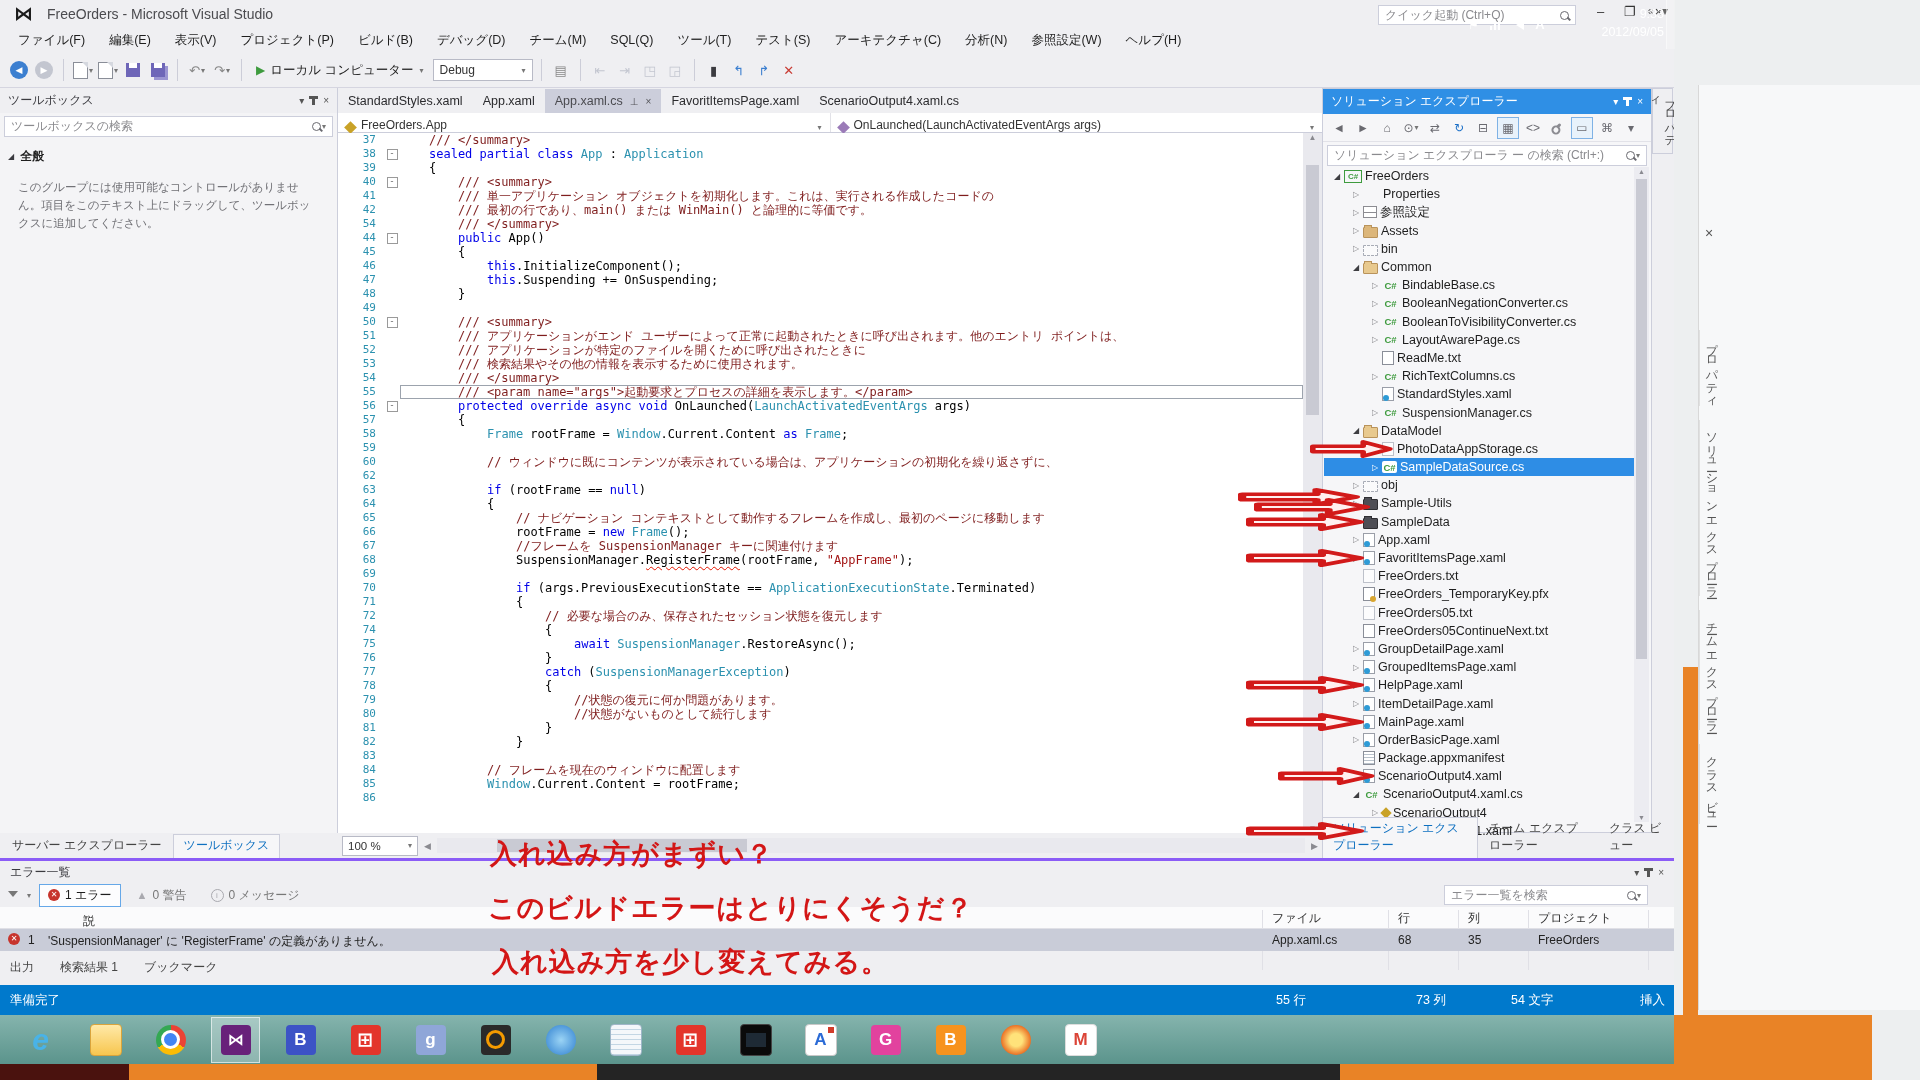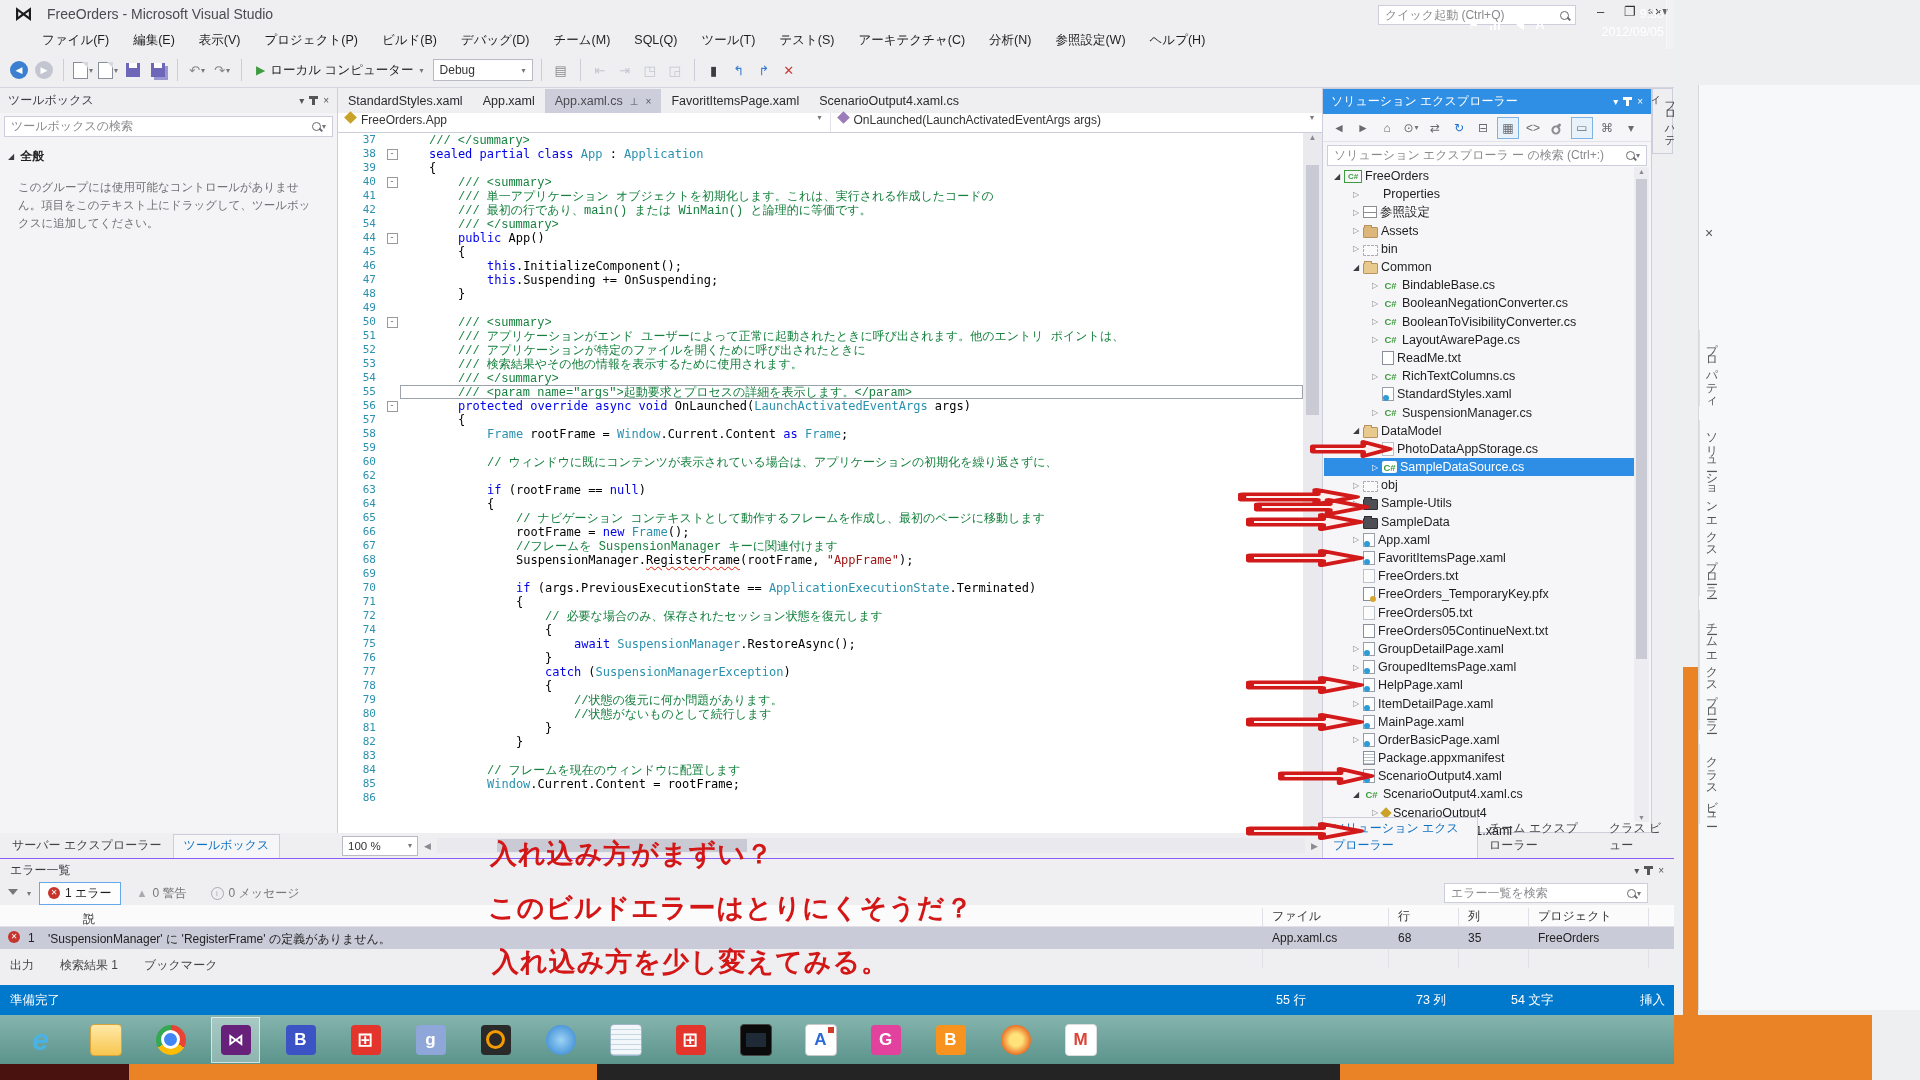--- a/index.html
+++ b/index.html
@@ -12,21 +12,21 @@
   #vs-logo{margin-left:14px;font-size:19px;font-weight:bold;color:#1a1a1a;line-height:28px;}
   #window-title{margin-left:14px;font-size:14px;color:#4b4b4f;}
   #quick-launch{position:absolute;left:1378px;top:5px;width:184px;height:18px;background:#fff;
     border:1px solid #CCCEDB;color:#8a8a8e;display:flex;align-items:center;padding:0 6px;font-size:12px;}
   #quick-launch .spacer{flex:1;}
   .i-search{width:7px;height:7px;border:1.5px solid #6a6a70;border-radius:50%;position:relative;flex:none;}
   .i-search::after{content:"";position:absolute;left:6px;top:6px;width:4px;height:1.5px;background:#6a6a70;transform:rotate(45deg);}
   #win-buttons{position:absolute;left:1586px;top:0;height:26px;display:flex;}
   #win-buttons span{width:29px;text-align:center;line-height:24px;color:#333;font-size:13px;}
 
-  #menubar{position:absolute;left:0;top:28px;width:1674px;height:25px;display:flex;align-items:center;padding-left:6px;margin-left:24px;}
+  #menubar{position:absolute;left:0;top:28px;width:1674px;height:25px;display:flex;align-items:center;padding-left:6px;}
   .menu-item{padding:0 12px;line-height:25px;font-size:12.5px;color:#1E1E1E;}
 
   #toolbar{position:absolute;left:0;top:53px;width:1674px;height:35px;display:flex;align-items:center;padding-left:8px;gap:3px;border-bottom:1px solid #D5D5E0;box-sizing:border-box;}
   .tsep{width:1px;height:22px;background:#CCCDD8;margin:0 5px;}
   .ti{width:22px;height:22px;display:flex;align-items:center;justify-content:center;font-size:13px;color:#888;}
   .circle-btn{width:18px;height:18px;border-radius:50%;background:#3C7FD0;color:#fff;font-size:9px;display:flex;align-items:center;justify-content:center;}
   .circle-btn.disabled{background:#C3C6D0;}
   .i-page{width:13px;height:15px;background:#fff;border:1px solid #8A8E98;position:relative;}
   .i-page::after{content:"";position:absolute;right:-1px;top:-1px;border:3px solid #D5D8DF;border-left-color:transparent;border-bottom-color:transparent;}
   .i-floppy{width:14px;height:14px;background:#6E66B8;position:relative;}
@@ -60,38 +60,38 @@
   .btab.active{color:#0E70C0;background:#F6F6F8;border:1px solid #CCCEDB;border-bottom:none;}
   #strip-bottom-panels{position:absolute;left:0;top:833px;width:1674px;height:25px;background:#EFEFF2;}
 
   
   #tabwell{position:absolute;left:338px;top:88px;width:984px;height:25px;display:flex;align-items:flex-end;}
   .dtab{height:24px;display:flex;align-items:center;padding:0 10px;font-size:12.5px;color:#2b2b2e;gap:7px;}
   .dtab.active{background:#CCCEDB;color:#4b4b50;}
   .dtab .ticon{font-size:10px;color:#55555a;}
   #tabwell-right{position:absolute;right:6px;top:4px;display:flex;gap:8px;color:#666;font-size:12px;}
   #breadcrumb{position:absolute;left:338px;top:113px;width:984px;height:20px;background:#fff;border-bottom:1px solid #CCCEDB;display:flex;box-sizing:border-box;}
-  .crumb{flex:1;display:flex;align-items:flex-start;gap:6px;padding:0 8px;font-size:12px;color:#333;}
+  .crumb{flex:1;display:flex;align-items:flex-end;gap:6px;padding:0 8px;font-size:12px;color:#333;}
   .crumb + .crumb{border-left:1px solid #E2E2E8;}
   .crumb .spacer{flex:1;}
   .i-class{width:9px;height:9px;background:#C9A227;transform:rotate(45deg);flex:none;}
   .i-method{width:9px;height:9px;background:#9B7BB8;transform:rotate(45deg);flex:none;}
 
   #code{position:absolute;left:338px;top:133px;width:965px;height:700px;background:#fff;overflow:hidden;
     font-family:"DejaVu Sans Mono","Liberation Mono",monospace;font-size:12px;line-height:14px;}
   .code-line{display:flex;height:14px;white-space:pre;}
   .ln{width:38px;text-align:right;padding-right:8px;color:#2B91AF;flex:none;font-size:11px;}
   .fold{width:16px;flex:none;display:flex;justify-content:center;}
   .foldbox{width:9px;height:9px;border:1px solid #9A9A9A;color:#666;font-size:9px;line-height:7px;text-align:center;margin-top:2px;background:#fff;}
   .ct{flex:1;}
   .code-line.cur .ct{box-shadow:inset 0 0 0 1px #9CA3AD;}
   .tk-p{color:#000;}
   .tk-k{color:#0000E8;}
   .tk-t{color:#2B91AF;}
-  .tk-c{color:#15803d;font-family:Liberation Mono, monospace;}
+  .tk-c{color:#7f1d1d;}
   .tk-s{color:#A31515;}
   .tk-e{color:#000;text-decoration:underline wavy #E51400 1px;text-underline-offset:2px;}
 
   #vscroll{position:absolute;left:1303px;top:133px;width:19px;height:700px;background:#E9E9EE;}
   #vscroll .arr{position:absolute;left:0;width:19px;text-align:center;color:#8a8a90;font-size:8px;}
   #vscroll .thumb{position:absolute;left:3px;top:32px;width:13px;height:250px;background:#C9CAD3;}
   #ed-bottom{position:absolute;left:338px;top:833px;width:984px;height:25px;background:#EFEFF2;display:flex;align-items:center;gap:6px;padding:0 4px;box-sizing:border-box;}
   #zoom-combo{width:64px;height:18px;background:#fff;border:1px solid #B8BAC6;display:flex;align-items:center;justify-content:space-between;padding:0 5px;font-size:11.5px;color:#333;}
   #hscroll{flex:1;height:15px;background:#E9E9EE;position:relative;}
   #hscroll .thumb{position:absolute;left:60px;top:1px;width:250px;height:13px;background:#C9CAD3;}
@@ -151,21 +151,21 @@
     writing-mode:vertical-rl;display:flex;align-items:center;justify-content:center;font-size:11.5px;color:#444;}
   #desktop{position:absolute;left:1674px;top:0;width:246px;height:1064px;background:#EDEFF0;}
   #float-panel{position:absolute;left:24px;top:85px;width:222px;height:925px;background:#F7F8F9;border-left:1px solid #D8D8D8;}
   #float-close{position:absolute;left:6px;top:140px;color:#555;font-size:14px;}
   #vtabs{position:absolute;left:0px;top:245px;display:flex;flex-direction:column;gap:14px;}
   .vtab{writing-mode:vertical-rl;font-size:12px;color:#555;padding:4px 3px;border-left:1px solid #E0E0E0;}
   #orange-stripe{position:absolute;left:9px;top:667px;width:15px;height:348px;background:#E98326;}
   #orange-low{position:absolute;left:0;top:1015px;width:198px;height:49px;background:#E98326;}
 
   
-  #errorlist{position:absolute;left:0;top:858px;width:1674px;height:127px;background:#EFEFF2;border-top:1px solid #8b5cf6;box-sizing:border-box;}
+  #errorlist{position:absolute;left:0;top:858px;width:1674px;height:127px;background:#EFEFF2;border-top:3px solid #8b5cf6;box-sizing:border-box;}
   #el-header{height:22px;display:flex;align-items:center;padding:0 10px;font-size:12px;color:#3b3b40;}
   #el-header .spacer{flex:1;}
   #el-toolbar{height:24px;display:flex;align-items:center;gap:8px;padding:0 8px;position:relative;}
   .funnel{width:0;height:0;border:5px solid transparent;border-top:6px solid #777;margin-top:3px;}
   .el-btn{display:flex;align-items:center;gap:5px;padding:2px 8px;font-size:12px;color:#777;}
   .el-btn.sel{border:1px solid #66A8E8;background:#FDFDFE;color:#1E1E1E;}
   .err-dot{width:12px;height:12px;border-radius:50%;background:#C7342C;color:#fff;font-size:8px;line-height:12px;text-align:center;flex:none;}
   .warn-tri{color:#A9A9AF;font-size:11px;}
   .info-dot{width:11px;height:11px;border-radius:50%;border:1px solid #A9A9AF;color:#A9A9AF;font-size:8px;line-height:11px;text-align:center;}
   #el-search{position:absolute;right:26px;top:2px;width:190px;height:18px;background:#fff;border:1px solid #CCCEDB;display:flex;align-items:center;padding:0 6px;color:#8a8a8e;font-size:12px;}

